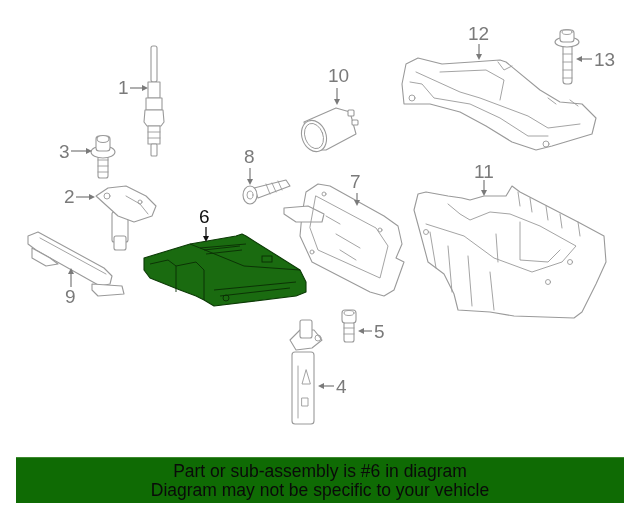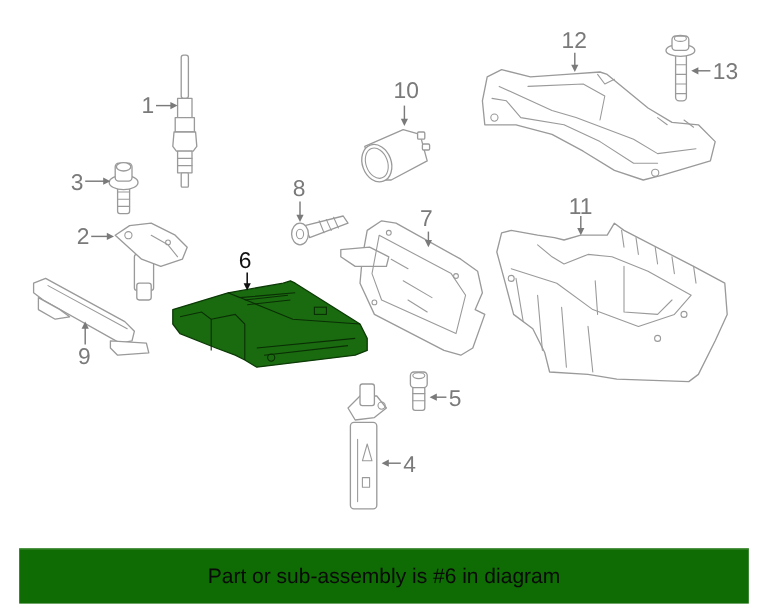--- a/index.html
+++ b/index.html
@@ -211,13 +211,14 @@
   </g>
   <g>
     <text class="callout" x="474" y="178">11</text>
     <line class="lead" x1="484" y1="180" x2="484" y2="192"></line>
     <polygon points="484,196 481,190 487,190" fill="#7a7a7a"></polygon>
   </g>
 </svg>
 
 <div id="banner">
   <div class="line">Part or sub-assembly is #6 in diagram</div>
+  <div class="line">Diagram may not be specific to your vehicle</div>
 </div>
 
 </body></html>

